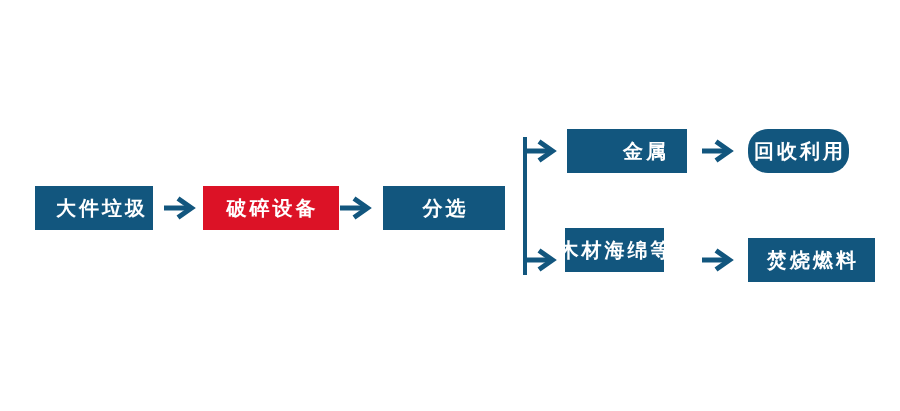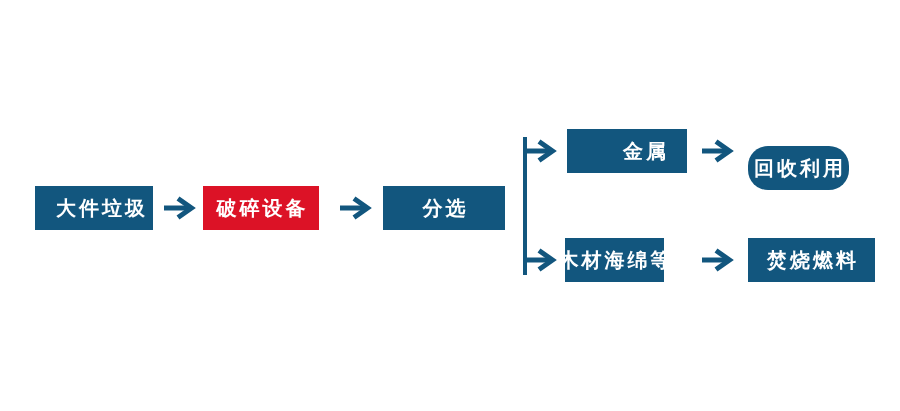--- a/index.html
+++ b/index.html
@@ -50,25 +50,25 @@
     position:absolute;
     left:523px;
     top:137px;
     width:4px;
     height:138px;
     background:var(--arrow-blue);
   }
 
   
   .n-bulky   {left:35px;  top:186px; width:118px;padding-left:16px;}
-  .n-crush   {left:203px; top:186px; width:116px;}
+  .n-crush   {left:203px; top:186px; width:136px;}
   .n-sort    {left:383px; top:186px; width:122px;}
   .n-metal   {left:567px; top:129px; width:120px;padding-left:38px;}
-  .n-recycle {left:748px; top:146px; width:101px;border-radius:20px;}
-  .n-wood    {left:565px; top:238px; width:99px;}
+  .n-recycle {left:748px; top:129px; width:101px;border-radius:20px;}
+  .n-wood    {left:565px; top:228px; width:99px;}
   .n-fuel    {left:748px; top:238px; width:127px;}
 
   
   .a-1          {left:163px; top:195px;}
   .a-2          {left:339px; top:195px;}
   .a-branch-top {left:524px; top:138px;}
   .a-branch-bot {left:524px; top:247px;}
   .a-3          {left:701px; top:138px;}
   .a-4          {left:701px; top:247px;}
 </style>

